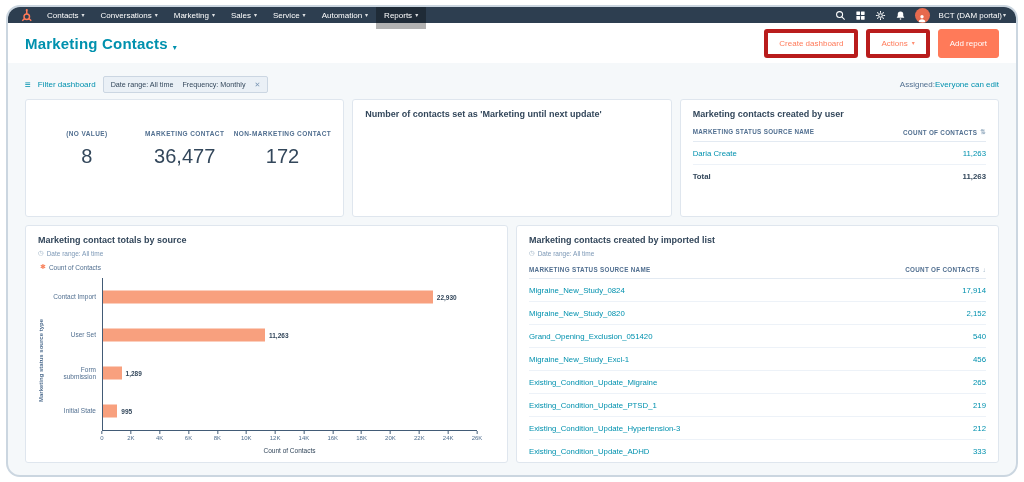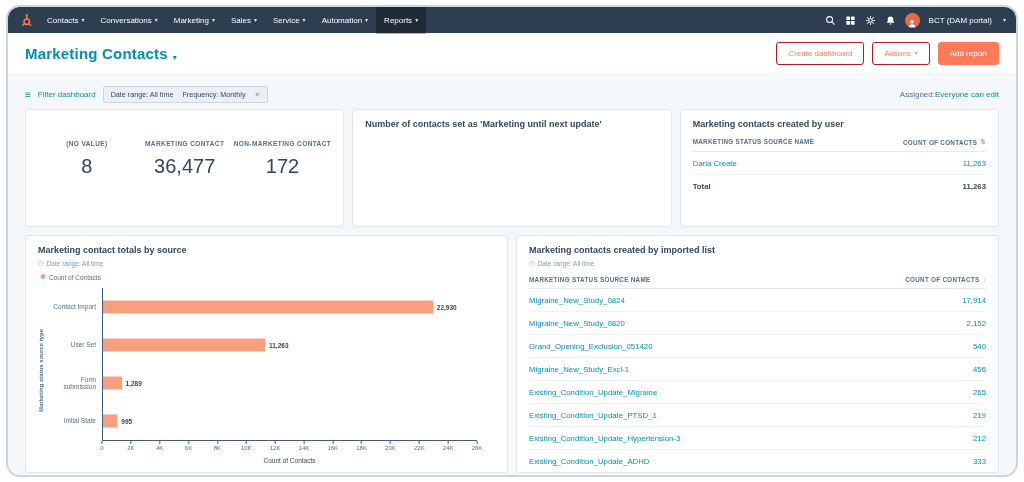--- a/index.html
+++ b/index.html
@@ -2,44 +2,44 @@
 <html><head>
 <meta charset="utf-8">
 <style>
   * { margin:0; padding:0; box-sizing:border-box; }
   html,body { width:1024px; height:482px; overflow:hidden; background:#fff;
               font-family:"Liberation Sans", sans-serif; }
   .frame { position:absolute; left:6px; top:5px; right:6px; bottom:5px;
            border:2px solid #cbd6e0; border-radius:14px; background:#f5f8fa; overflow:hidden; }
 
   
-  .topnav { height:26px; background:#2d3e50; display:flex; align-items:center; padding:0 10px; }
+  .topnav { height:16px; background:#2d3e50; display:flex; align-items:center; padding:0 10px; }
   .logo { width:15px; height:15px; margin-right:6px; display:flex; align-items:center; cursor:pointer; }
   .nav-item { display:flex; align-items:center; gap:3px; color:#fff; font-size:8px;
               padding:0 8px; height:27px; cursor:pointer; white-space:nowrap; }
   .nav-item.active { background:rgba(0,0,0,.3); }
   .caret { font-size:6px; opacity:.85; line-height:1; }
   .nav-right { margin-left:auto; display:flex; align-items:center; gap:9px; }
   .nav-icon { width:11px; height:11px; display:flex; align-items:center; cursor:pointer; }
   .nav-icon svg { width:100%; height:100%; }
   .avatar { width:15px; height:15px; border-radius:50%; background:#e66a4e; display:flex;
             align-items:flex-end; justify-content:center; overflow:hidden; cursor:pointer; }
   .avatar svg { width:10px; height:10px; }
-  .account { color:#fff; font-size:8px; display:flex; gap:11px; align-items:center; cursor:pointer; }
+  .account { color:#fff; font-size:8px; display:flex; gap:1px; align-items:center; cursor:pointer; }
 
   
   .pagehead { height:40px; background:#fff; display:flex; align-items:center; padding:0 17px; }
   .title-wrap { display:flex; align-items:flex-end; cursor:pointer; }
   .page-title { color:#0091ae; font-size:15px; font-weight:600; letter-spacing:.2px; }
   .title-caret { color:#0091ae; font-size:8px; margin-left:5px; }
   .head-buttons { margin-left:auto; display:flex; gap:8px; }
   .btn { font-size:8px; font-weight:500; padding:6px 11px; border-radius:3px;
          display:flex; align-items:center; gap:4px; cursor:pointer;
          font-family:"Liberation Sans", sans-serif; }
-  .btn.outline { color:#ff7a59; border:1px solid #b91c1c; background:#fff; }
+  .btn.outline { color:#ff7a59; border:4px solid #b91c1c; background:#fff; }
   .btn.solid { color:#fff; border:1px solid #ff7a59; background:#ff7a59; }
 
   
   .filter-bar { display:flex; align-items:center; padding:13px 17px 0; font-size:8px; gap:7px; }
   .link { color:#0091ae; cursor:pointer; }
   .hamburger { color:#0091ae; font-size:10px; line-height:1; }
   .chip { background:#eaf0f6; border:1px solid #cbd6e2; color:#33475b; padding:3px 7px;
           border-radius:2px; display:flex; gap:9px; align-items:center; font-size:7.2px; cursor:pointer; }
   .chip .close { color:#7c98b6; font-size:7px; cursor:pointer; }
   .assigned { margin-left:auto; display:flex; gap:0; align-items:center; color:#516f90; }

